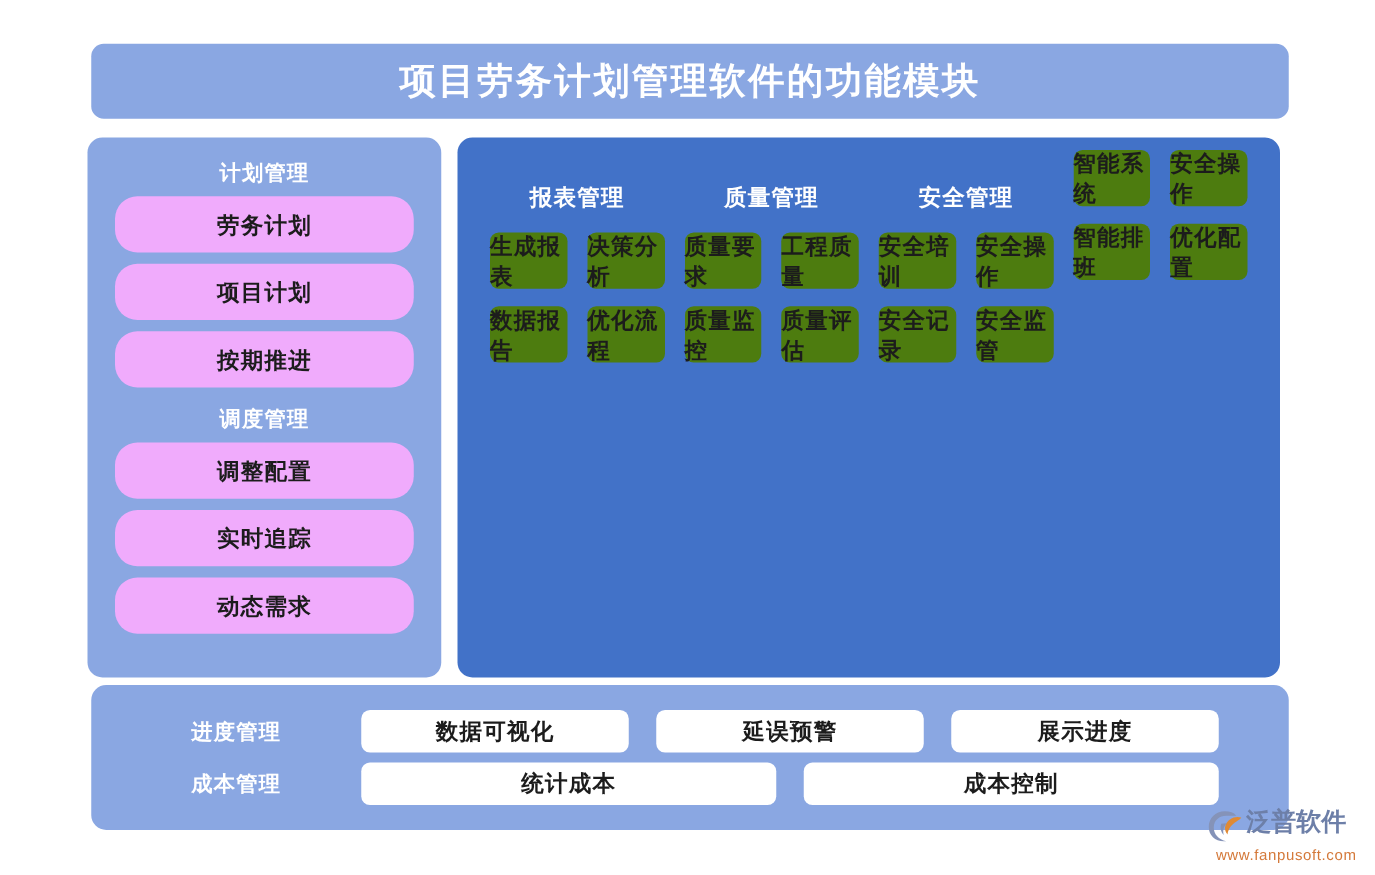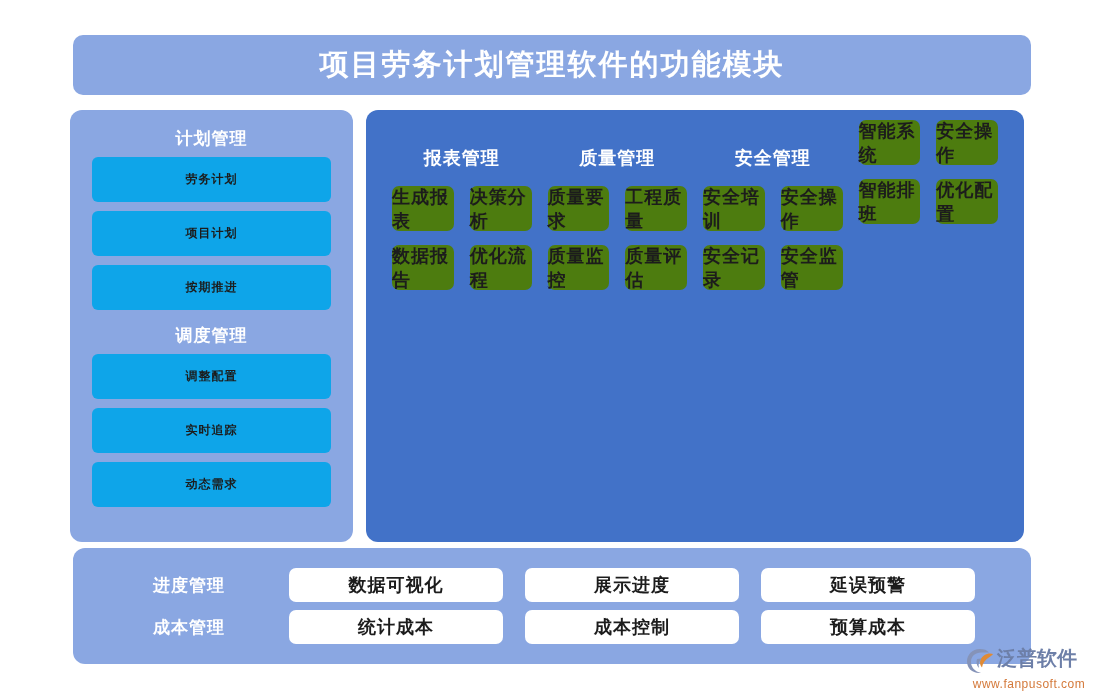--- a/index.html
+++ b/index.html
@@ -59,29 +59,29 @@
   }
   .side-group-title {
     color: #ffffff;
     font-size: 17px;
     font-weight: bold;
     text-align: center;
     letter-spacing: 1px;
     padding: 5px 0 7px 0;
   }
   .side-card {
-    background: #0ea5e9;
-    border-radius: 6px;
+    background: #f0abfc;
+    border-radius: 18px;
     height: 45px;
     margin-bottom: 9px;
     display: flex;
     align-items: center;
     justify-content: center;
     color: #1c1c1c;
-    font-size: 12px;
+    font-size: 18px;
     font-weight: bold;
     letter-spacing: 1px;
   }
   .side-card:last-child { margin-bottom: 0; }
 
   
   .main-panel {
     position: absolute;
     left: 366px;
     top: 110px;
@@ -287,31 +287,30 @@
 
     </div>
   </div>
 
   <div class="bottom-panel">
 
     <div class="bottom-row">
       <div class="bottom-label">进度管理</div>
       <div class="bottom-cards">
         <div class="bottom-card">数据可视化</div>
+        <div class="bottom-card">延误预警</div>
         <div class="bottom-card">展示进度</div>
-        <div class="bottom-card">延误预警</div>
       </div>
     </div>
 
     <div class="bottom-row">
       <div class="bottom-label">成本管理</div>
       <div class="bottom-cards">
         <div class="bottom-card">统计成本</div>
         <div class="bottom-card">成本控制</div>
-        <div class="bottom-card">预算成本</div>
       </div>
     </div>
 
   </div>
 
   <div class="logo">
     <div class="logo-top">
       <svg class="logo-mark" viewBox="0 0 56 52">
         <path d="M28 2 C12 2 2 14 2 27 C2 40 12 50 26 50 L30 50 C18 47 10 39 10 28 C10 16 19 9 30 9 L46 9 C42 4 36 2 28 2 Z" fill="#8593b8"></path>
         <path d="M48 11 C40 11 32 16 29 24 C27 29 28 35 32 39 C33 31 38 23 47 18 C50 16 53 14 54 12 Z" fill="#e08a34"></path>

